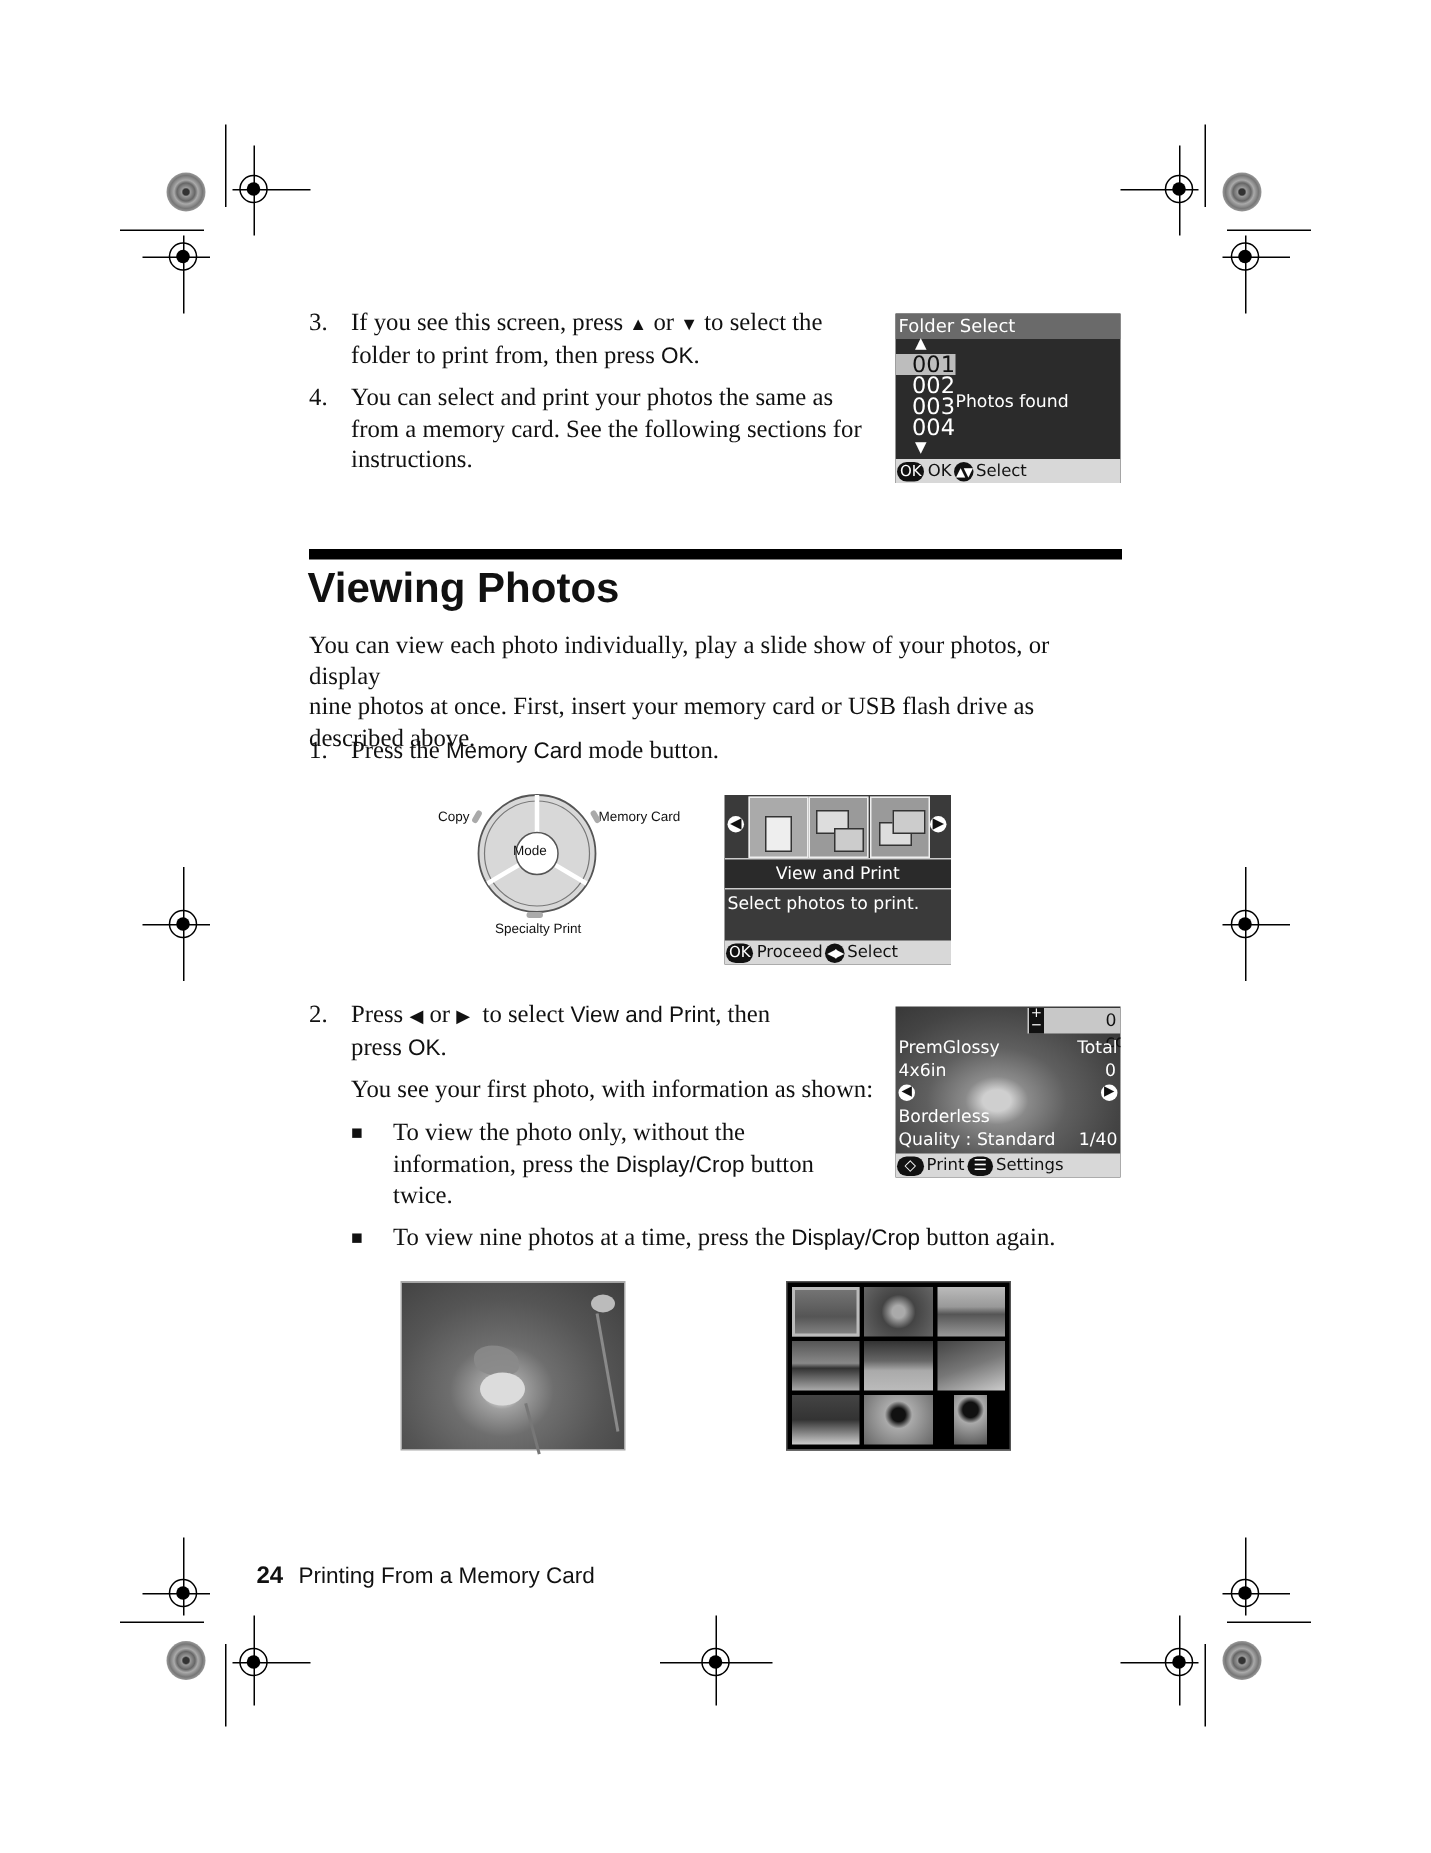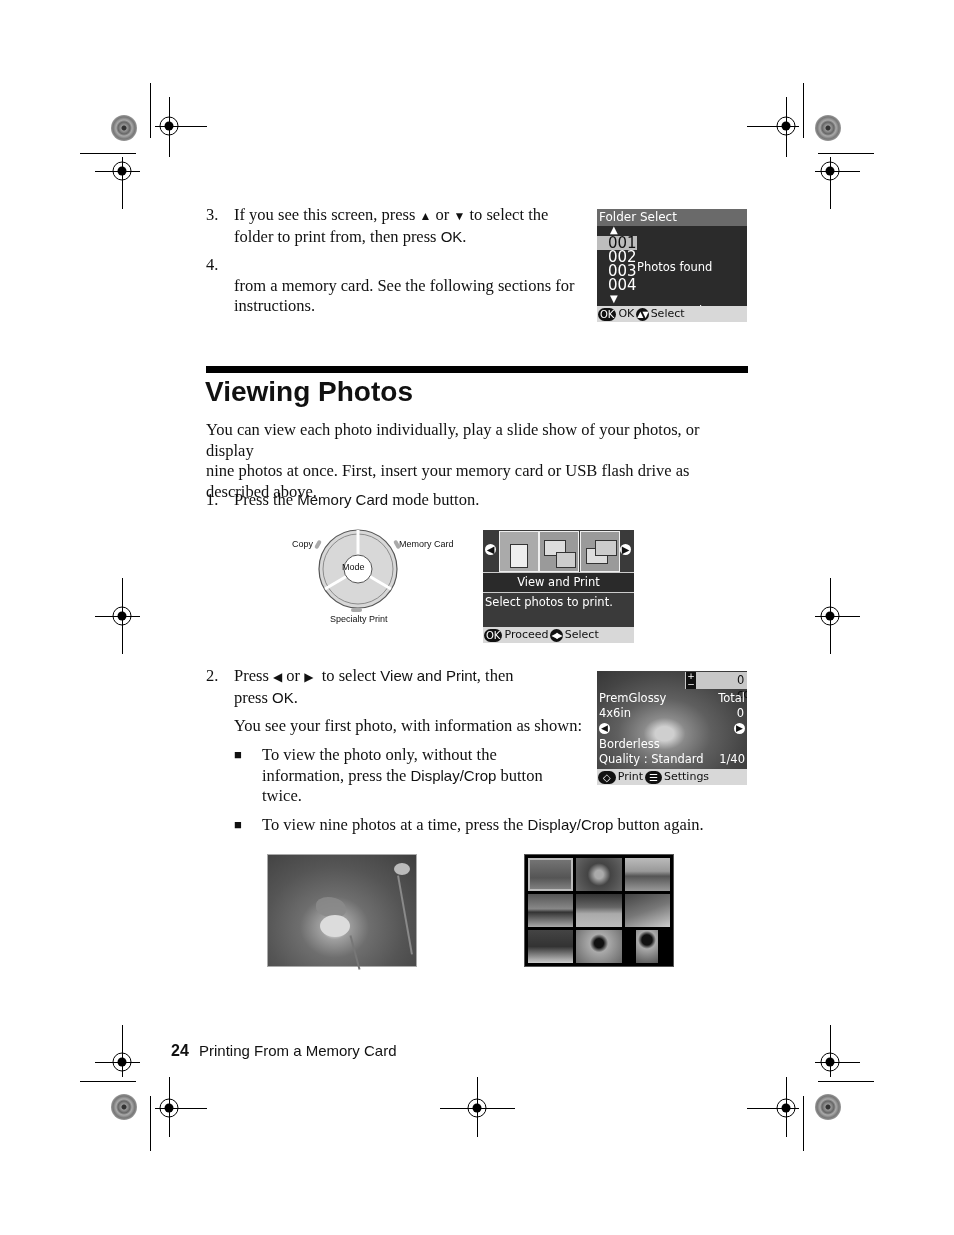--- a/index.html
+++ b/index.html
@@ -125,21 +125,21 @@
   <span class="num">3.</span>
   <div class="body" style="width:352px;">
     <span>If you see this screen, press </span><span style="font-size:12px;">▲</span><span> or </span><span style="font-size:12px;">▼</span><span> to select the</span><br>
     <span>folder to print from, then press </span><span class="k">OK</span><span>.</span>
   </div>
 </div>
 
 <div class="item serif-txt" style="left:206px;top:255px;width:380px;">
   <span class="num">4.</span>
   <div class="body" style="width:360px;">
-    <br>
+    <span>You can select and print your photos the same as</span><br>
     <span>from a memory card. See the following sections for</span><br>
     <span>instructions.</span>
   </div>
 </div>
 
 <div class="lcd" style="left:597px;top:209px;width:150px;height:113px;">
   <div class="lcd-title">Folder Select</div>
   <div class="abs" style="left:13px;top:15px;font-size:10px;">▲</div>
   <div class="abs" style="left:0;top:27px;width:40px;font-size:15px;line-height:14px;">
     <div style="background:#bdbdbd;color:#111;padding-left:11px;">001</div>

